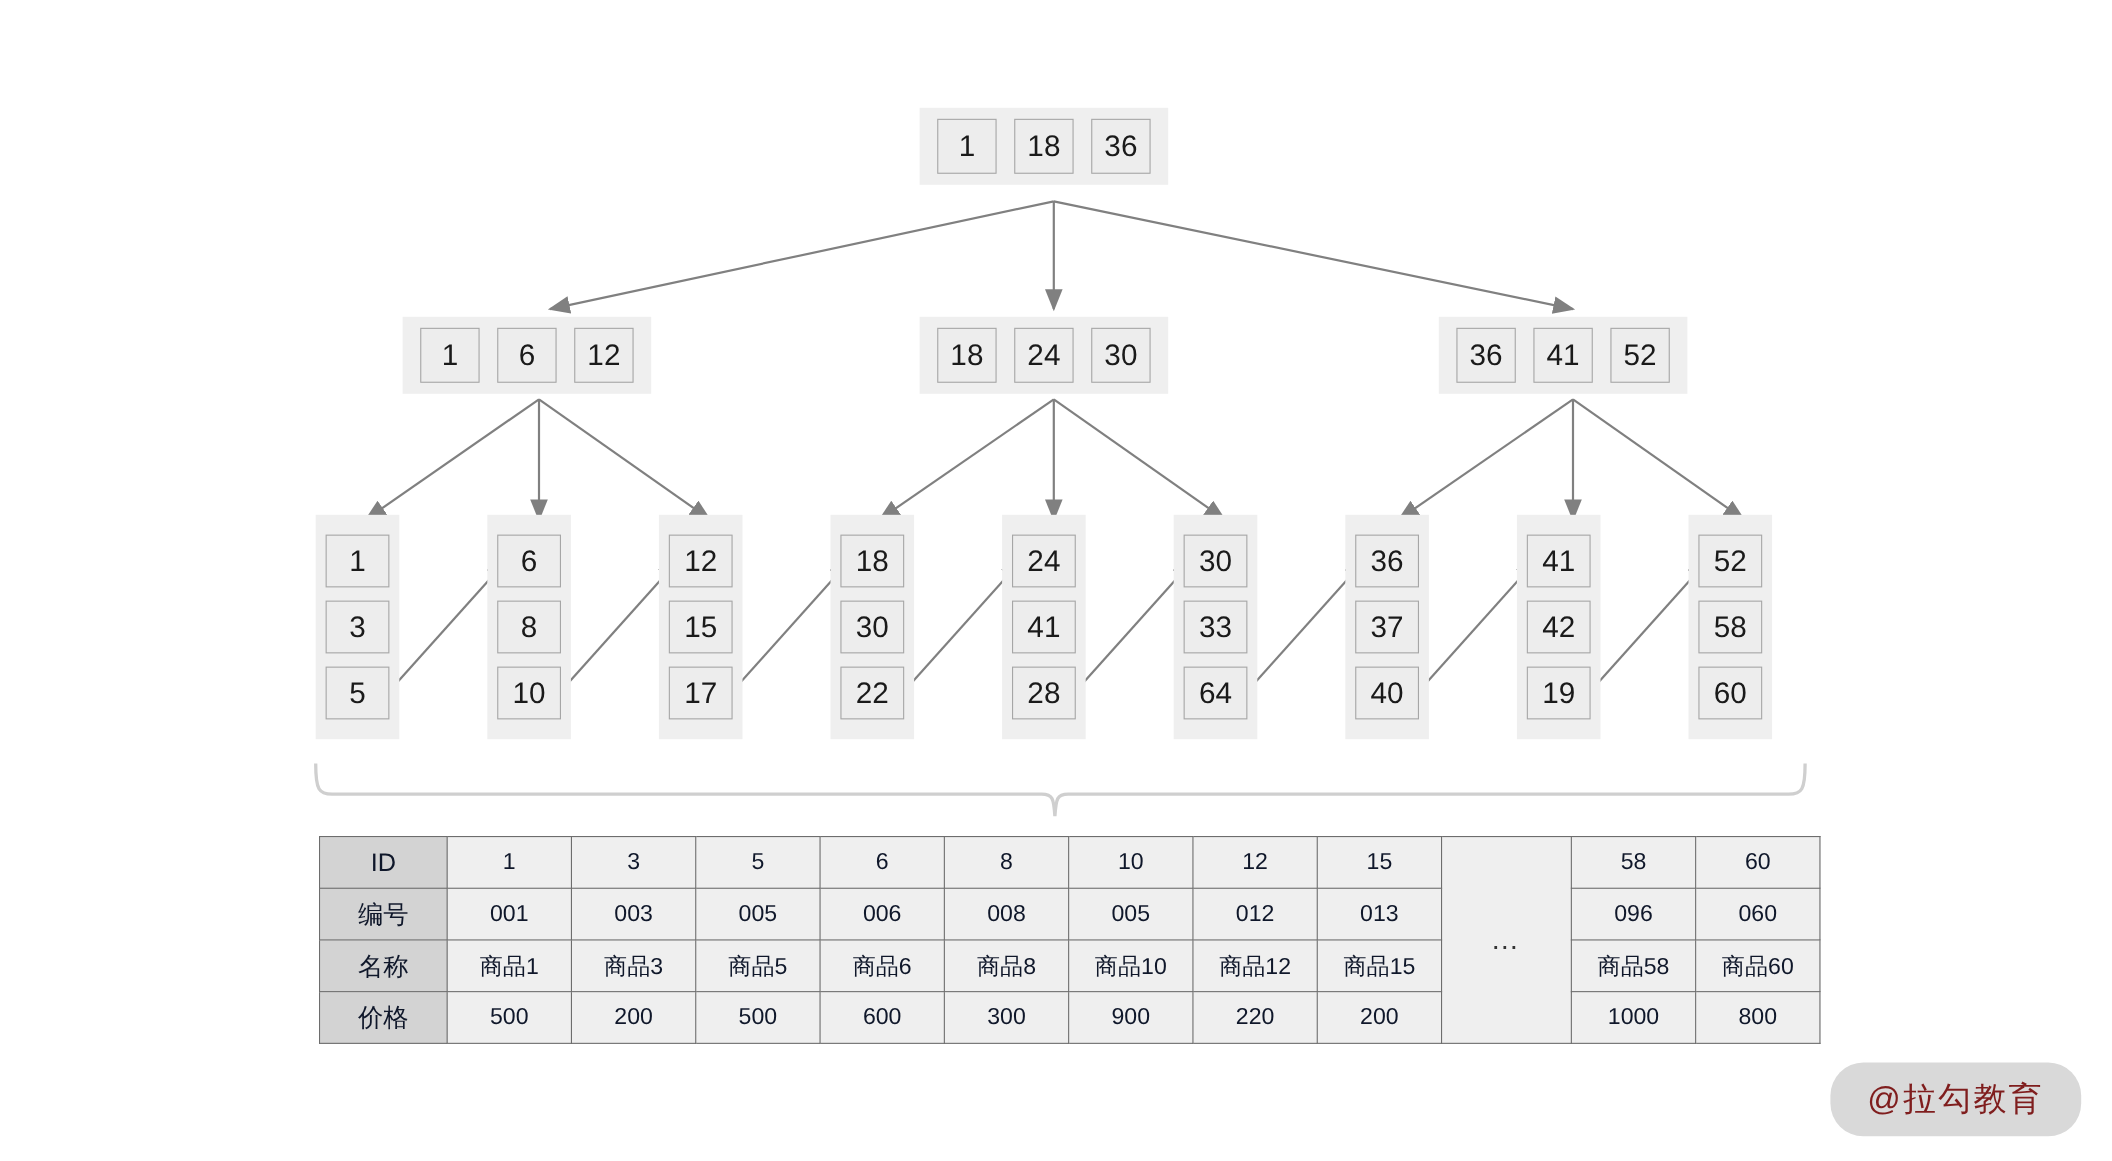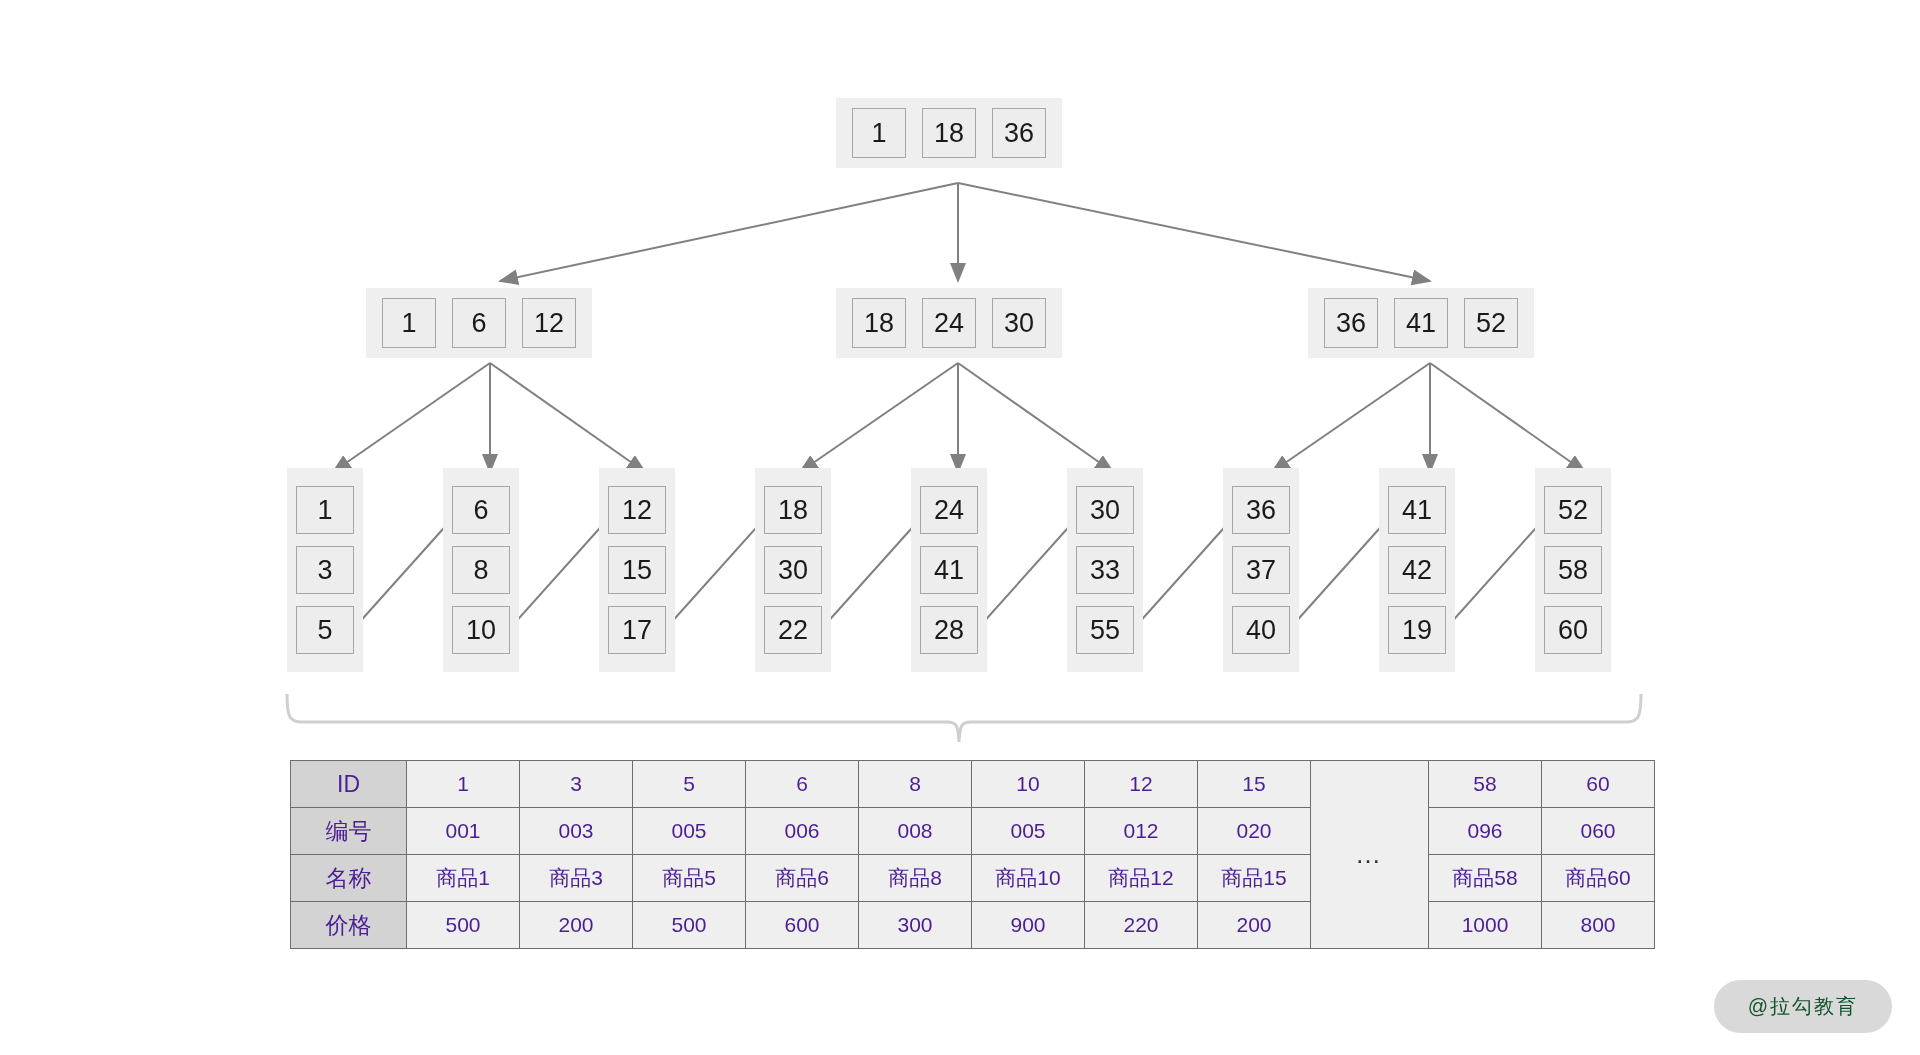--- a/index.html
+++ b/index.html
@@ -50,21 +50,21 @@
   table.datatable{
     border-collapse:collapse;
     table-layout:fixed;
   }
   table.datatable td{
     border:1px solid #6d6d6d;
     background:#efefef;
     text-align:center;
     vertical-align:middle;
     font-size:21px;
-    color:#4c1d95;
+    color:#0f172a;
     height:47px;
     box-sizing:border-box;
     padding:0 2px;
   }
   table.datatable td.rowhead{
     background:#d3d3d3;
     width:116px;
     font-size:23px;
   }
   table.datatable td.datacell{width:113px;}
@@ -76,22 +76,22 @@
     vertical-align:middle;
   }
 
   
   #watermark{
     position:absolute;
     right:28px;bottom:22px;
     background:#d9d9d9;
     border-radius:30px;
     padding:13px 34px;
-    color:#14532d;
-    font-size:20px;
+    color:#7f1d1d;
+    font-size:30px;
     letter-spacing:2px;
     z-index:5;
     white-space:nowrap;
   }
 </style>
 </head>
 <body>
 
 <div id="canvas">
 
@@ -176,21 +176,21 @@
     <div class="cell">22</div>
   </div>
   <div class="node vert" style="left:911px;top:468px;">
     <div class="cell">24</div>
     <div class="cell">41</div>
     <div class="cell">28</div>
   </div>
   <div class="node vert" style="left:1067px;top:468px;">
     <div class="cell">30</div>
     <div class="cell">33</div>
-    <div class="cell">55</div>
+    <div class="cell">64</div>
   </div>
   <div class="node vert" style="left:1223px;top:468px;">
     <div class="cell">36</div>
     <div class="cell">37</div>
     <div class="cell">40</div>
   </div>
   <div class="node vert" style="left:1379px;top:468px;">
     <div class="cell">41</div>
     <div class="cell">42</div>
     <div class="cell">19</div>
@@ -220,21 +220,21 @@
         </tr>
         <tr>
           <td class="rowhead">编号</td>
           <td class="datacell">001</td>
           <td class="datacell">003</td>
           <td class="datacell">005</td>
           <td class="datacell">006</td>
           <td class="datacell">008</td>
           <td class="datacell">005</td>
           <td class="datacell">012</td>
-          <td class="datacell">020</td>
+          <td class="datacell">013</td>
           <td class="datacell">096</td>
           <td class="datacell">060</td>
         </tr>
         <tr>
           <td class="rowhead">名称</td>
           <td class="datacell">商品1</td>
           <td class="datacell">商品3</td>
           <td class="datacell">商品5</td>
           <td class="datacell">商品6</td>
           <td class="datacell">商品8</td>

